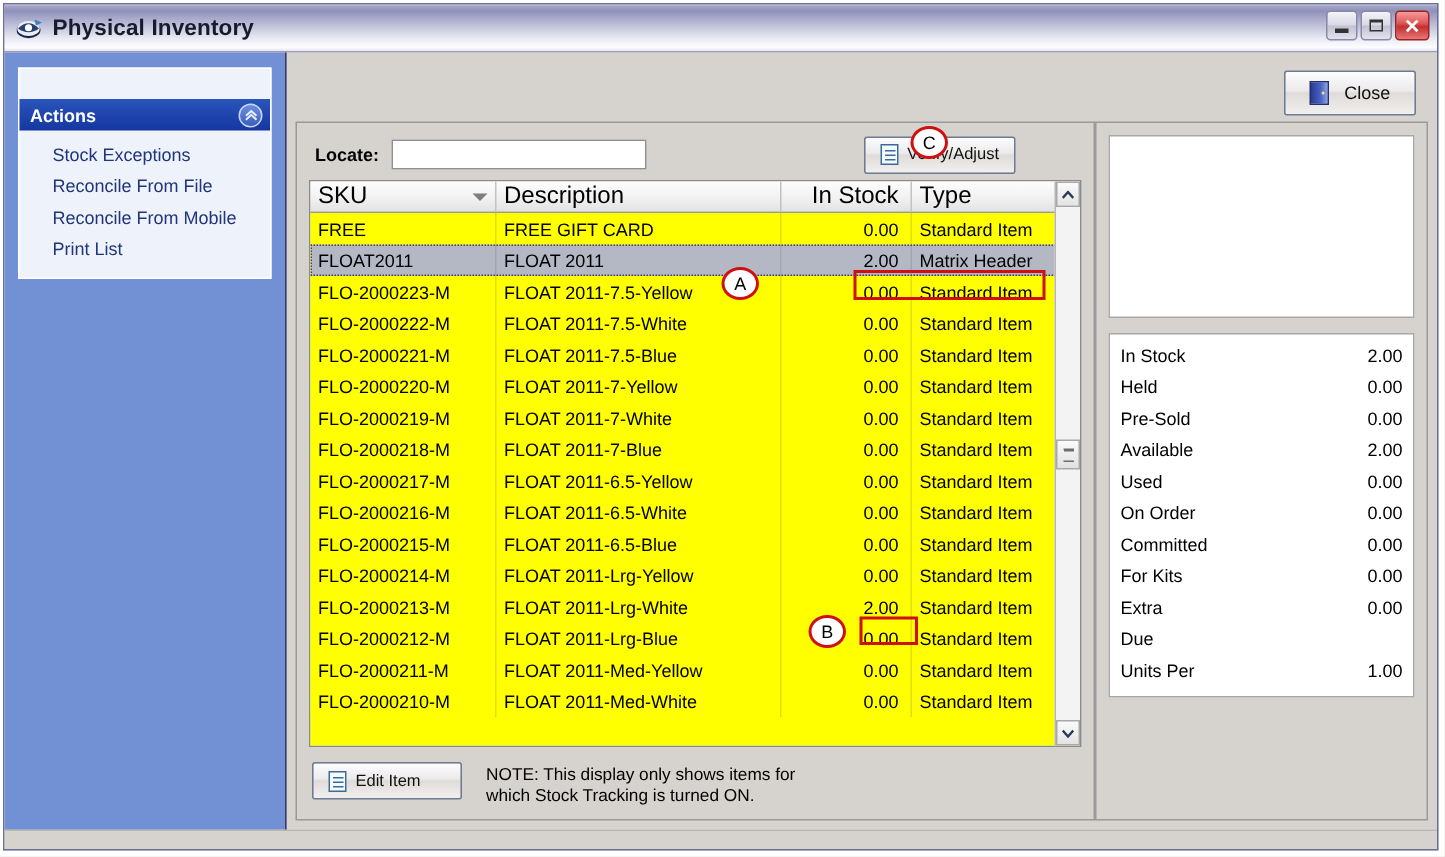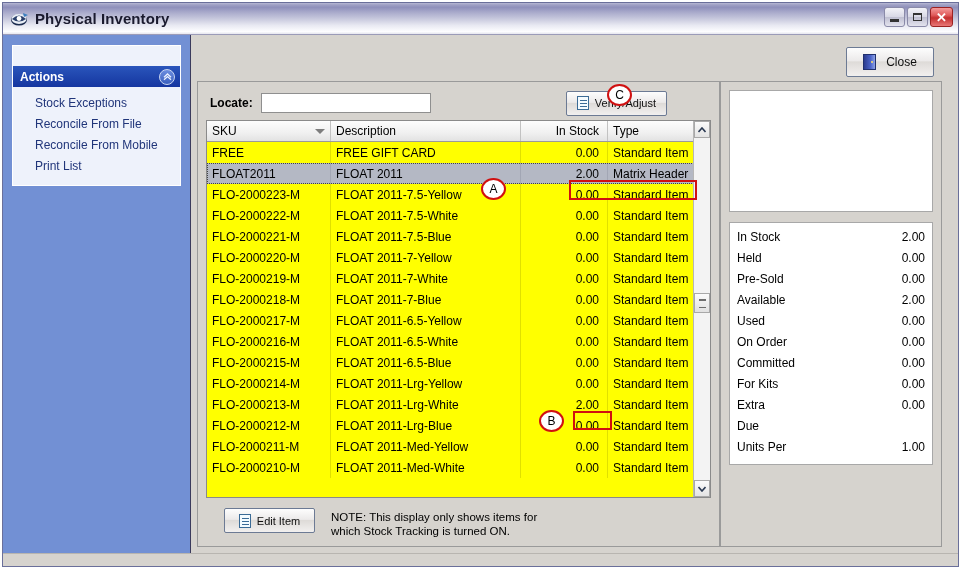--- a/index.html
+++ b/index.html
@@ -128,21 +128,21 @@
     font-size: 12px;
     padding: 3px 0 3px 22px;
     cursor: pointer;
     line-height: 15px;
   }
   
   .main {
     flex: 1 1 auto;
     display: flex;
     flex-direction: column;
-    padding: 8px 16px 6px 6px;
+    padding: 8px 6px 6px 6px;
     box-sizing: border-box;
   }
   .toolbar-row {
     height: 38px;
     display: flex;
     align-items: center;
     justify-content: flex-end;
     padding-right: 8px;
     box-sizing: border-box;
   }
@@ -242,21 +242,21 @@
   .grid-header {
     display: flex;
     height: 21px;
     background: linear-gradient(to bottom,#fdfdfd 0%, #f0f0f0 60%, #e2e2e2 100%);
     border-bottom: 1px solid #9a9a9a;
     flex: 0 0 auto;
     box-sizing: border-box;
   }
   .gh {
     display: flex; align-items: center;
-    font-size: 12px;
+    font-size: 16px;
     padding: 0 5px;
     box-sizing: border-box;
     border-right: 1px solid #c2c2c2;
     white-space: nowrap;
     overflow: hidden;
   }
   .gh.sku { width: 124px; }
   .gh.desc { width: 190px; }
   .gh.stock { width: 87px; justify-content: flex-end; padding-right: 8px; }
   .gh.type { flex: 1 1 auto; border-right: none; }
@@ -597,21 +597,21 @@
               </div>
               <div class="sb-btn bottom">
                 <svg width="8" height="6" viewBox="0 0 8 6">
                     <path d="M0.5 1 L4 5 L7.5 1" stroke="#2b3a52" stroke-width="1.6" fill="none"></path>
                   </svg>
               </div>
             </div>
           </div>
 
           <div class="grid-foot">
-            <div class="btn small" style="width:91px;justify-content:center;margin-left:16px;">
+            <div class="btn small" style="width:100px;">
               <span class="icon-doc"></span>
               <span>Edit Item</span>
             </div>
             <div class="note">
               <div>NOTE: This display only shows items for</div>
               <div>which Stock Tracking is turned ON.</div>
             </div>
           </div>
         </div>
 

